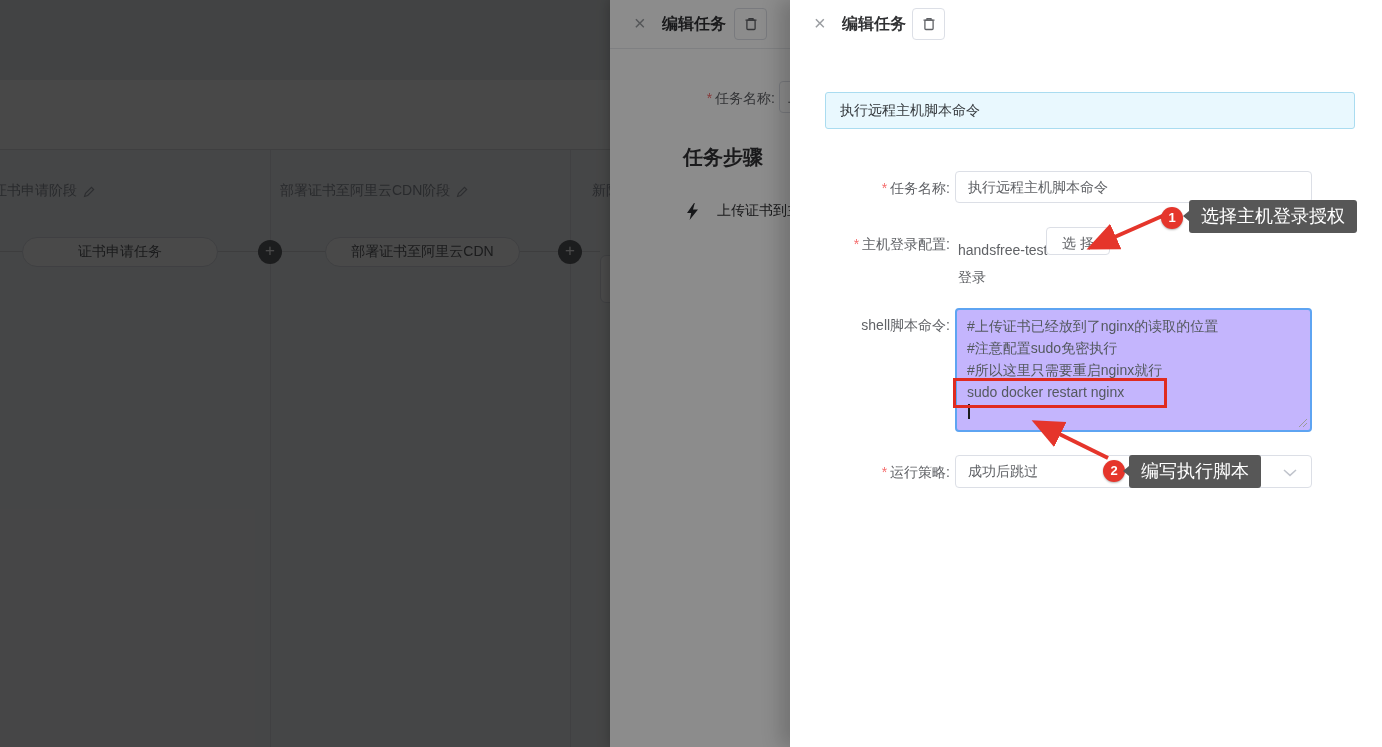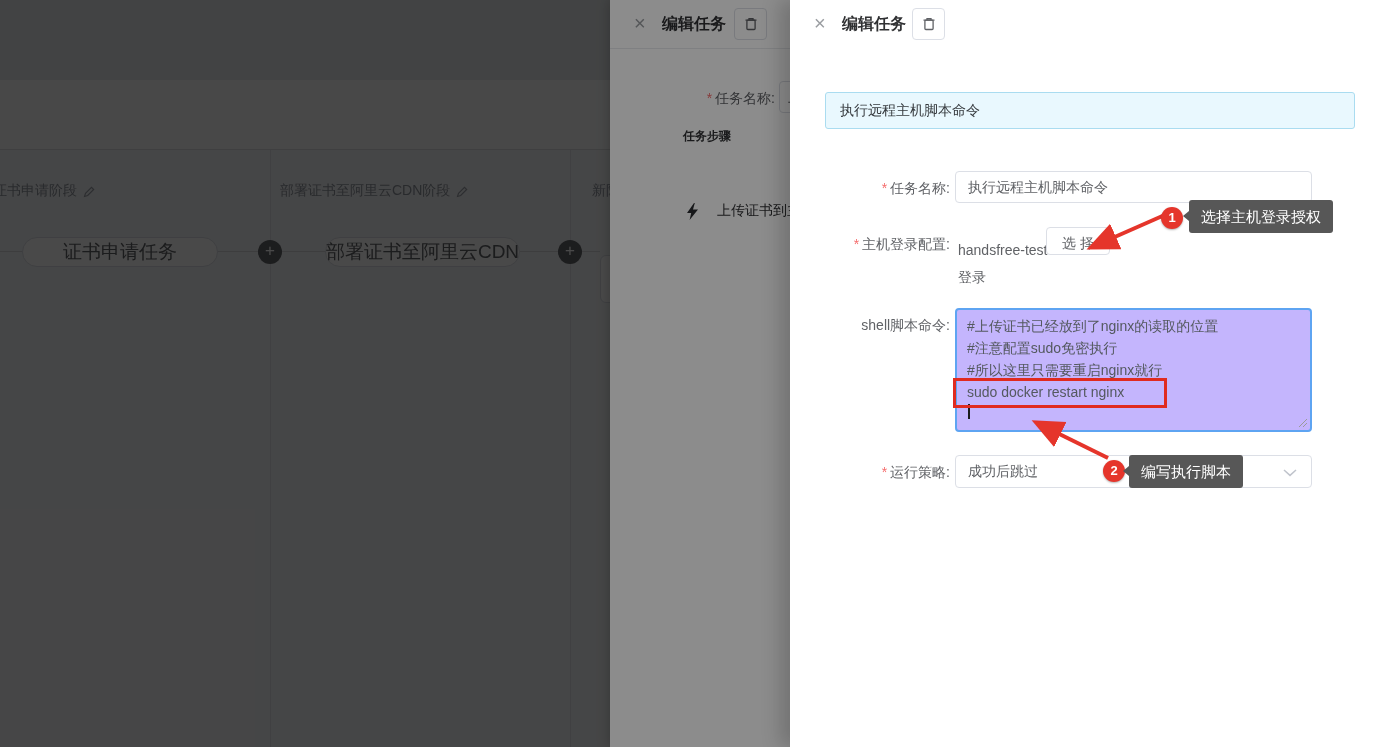--- a/index.html
+++ b/index.html
@@ -7,21 +7,21 @@
   body { font-family:"Liberation Sans","DejaVu Sans",sans-serif; }
   .screen { position:relative; width:1382px; height:747px; overflow:hidden; background:#f4f5f7; }
 
   
   .bg-header  { position:absolute; left:0; top:0; width:1382px; height:80px; background:#e9ebee; }
   .bg-toolbar { position:absolute; left:0; top:80px; width:1382px; height:70px; background:#fcfdfe; border-bottom:1px solid #dcdee1; }
   .bg-canvas  { position:absolute; left:0; top:150px; width:1382px; height:597px; background:#f4f5f7; }
   .col-divider { position:absolute; top:0; bottom:0; width:1px; background:#e0e2e6; }
   .stage-title { position:absolute; top:32px; font-size:14px; color:#8f959e; white-space:nowrap; display:flex; align-items:center; gap:6px; }
   .task-pill { position:absolute; top:87px; height:30px; background:#ffffff; border:1px solid #dcdfe6; border-radius:15px;
-               display:flex; align-items:center; justify-content:center; font-size:19px; color:#606266; white-space:nowrap; }
+               display:flex; align-items:center; justify-content:center; font-size:14px; color:#606266; white-space:nowrap; }
   .plus-btn { position:absolute; top:90px; width:24px; height:24px; border-radius:50%; background:#63666b; color:#fff;
               font-size:17px; line-height:22px; text-align:center; }
   .connector { position:absolute; top:101px; height:1px; background:#d5d7da; }
   .task-card-fragment { position:absolute; left:600px; top:105px; width:130px; height:48px; background:#fff; border:1px solid #dcdfe6; border-radius:6px; }
 
   
   .overlay1 { position:absolute; left:0; top:0; width:610px; height:747px; background:rgba(0,0,0,0.48); z-index:5; }
   .overlay2 { position:absolute; left:0; top:0; width:790px; height:747px; background:rgba(0,0,0,0.45); z-index:15; }
 
   
@@ -36,21 +36,21 @@
   .hdr-divider { position:absolute; left:0; top:48px; width:100%; height:1px; background:#e8eaed; }
 
   .form-label { position:absolute; font-size:14px; color:#606266; text-align:right; white-space:nowrap; }
   .req { color:#f56c6c; margin-right:3px; }
   .text-input { position:absolute; height:32px; background:#fff; border:1px solid #dcdfe6; border-radius:4px;
                 font-size:14px; color:#606266; line-height:30px; padding:0 12px; white-space:nowrap; overflow:hidden; }
 
   
   .db-label { left:0; top:90px; width:165px; }
   .db-input { left:169px; top:81px; width:150px; padding:0 8px; }
-  .db-steps-heading { position:absolute; left:73px; top:128px; font-size:12px; font-weight:700; color:#303133; }
+  .db-steps-heading { position:absolute; left:73px; top:144px; font-size:20px; font-weight:700; color:#303133; }
   .db-step { position:absolute; left:76px; top:202px; display:flex; align-items:center; gap:18px; white-space:nowrap; }
   .db-step-label { font-size:14px; color:#303133; }
 
   
   .alert-info { position:absolute; left:35px; top:92px; width:530px; height:37px; background:#e9f8fe; border:1px solid #aadcf0;
                 border-radius:3px; font-size:14px; color:#35393d; line-height:35px; padding:0 14px; }
   .df-label-name   { left:0; top:180px; width:160px; }
   .df-input-name   { left:165px; top:171px; width:357px; }
   .df-label-host   { left:0; top:236px; width:160px; }
   .host-value { position:absolute; left:168px; top:237px; width:98px; font-size:14px; line-height:27px; color:#606266; word-break:break-all; }
@@ -69,21 +69,21 @@
                 border-radius:4px; font-size:14px; color:#606266; line-height:31px; padding:0 30px 0 12px; }
   .select-chevron { position:absolute; right:14px; top:13px; }
 
   
   .anno-rect { position:absolute; left:163px; top:378px; width:214px; height:30px; border:3px solid #e02b20; z-index:30; }
   .anno-svg { position:absolute; left:0; top:0; width:592px; height:747px; pointer-events:none; z-index:31; }
   .anno-badge { position:absolute; width:22px; height:22px; border-radius:50%; background:#e5352b; color:#fff; font-size:13px;
                 font-weight:700; text-align:center; line-height:22px; z-index:32; box-shadow:0 1px 2px rgba(0,0,0,0.3); }
   .badge-1 { left:371px; top:207px; }
   .badge-2 { left:313px; top:460px; }
-  .anno-tip { position:absolute; height:33px; background:#575757; border-radius:3px; color:#ffffff; font-size:15px;
+  .anno-tip { position:absolute; height:33px; background:#575757; border-radius:3px; color:#ffffff; font-size:18px;
               line-height:33px; padding:0 12px; white-space:nowrap; z-index:32; }
   .anno-tip::before { content:""; position:absolute; left:-6px; top:11px; border-top:5px solid transparent;
                       border-bottom:5px solid transparent; border-right:6px solid #575757; }
   .tip-1 { left:399px; top:200px; }
   .tip-2 { left:339px; top:455px; }
 </style>
 </head>
 <body>
 
 <div class="screen">

